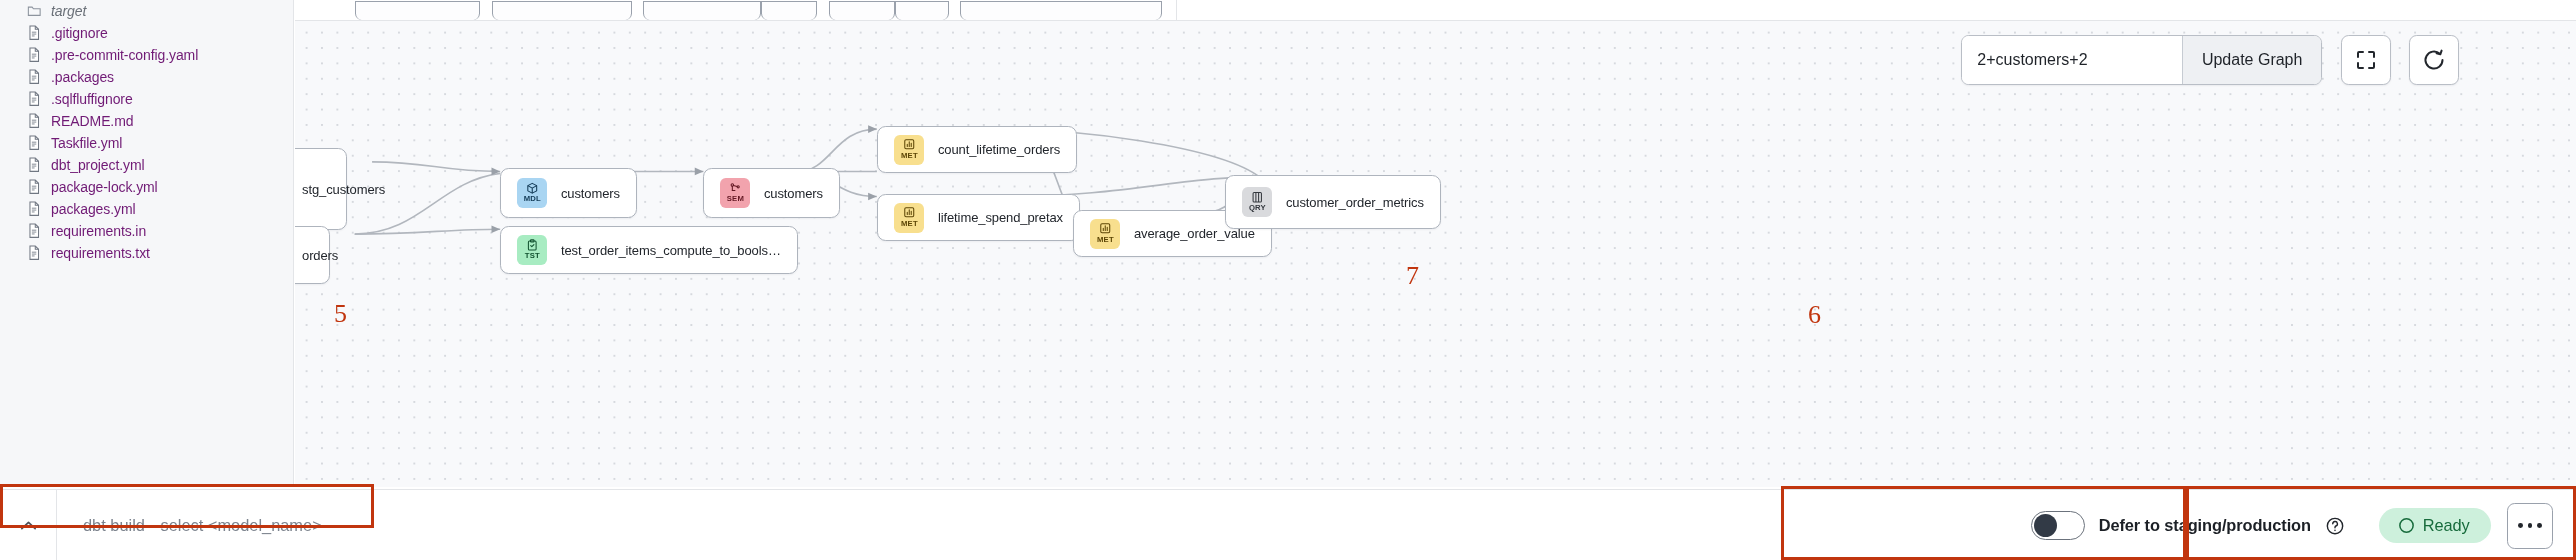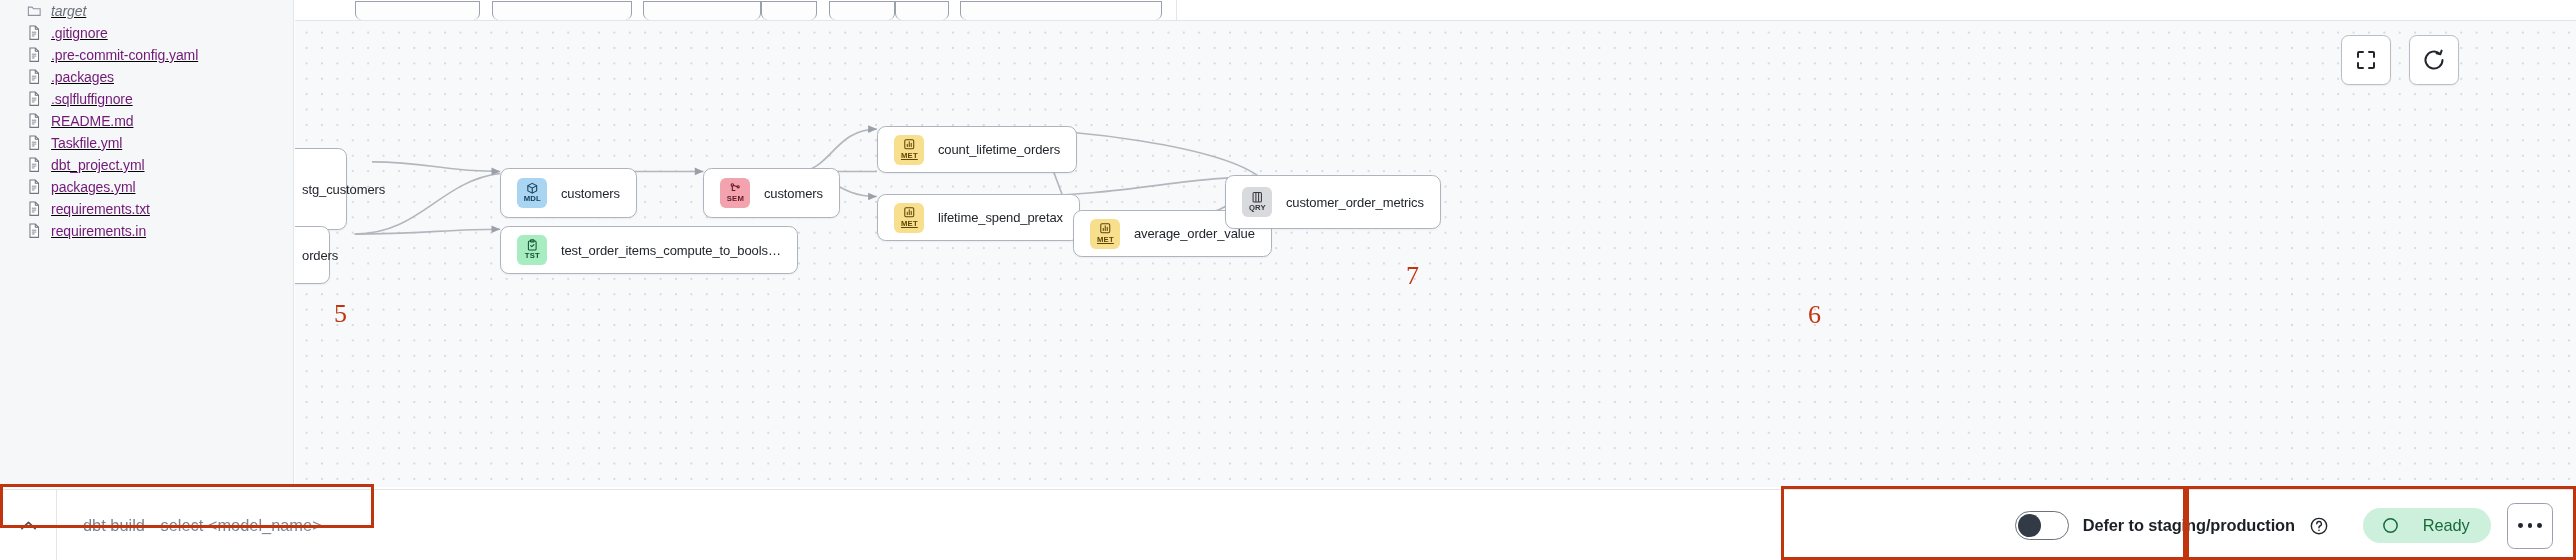--- a/index.html
+++ b/index.html
@@ -22,21 +22,20 @@
   
   .explorer {
     position: absolute;
     left: 0; top: 0;
     width: 294px;
     height: 486px;
     background: #f6f7f9;
     border-right: 1px solid #e3e5e8;
     padding-top: 0px;
     overflow: hidden;
-    text-decoration: underline;
   }
   .file-row {
     display: flex;
     align-items: center;
     height: 22px;
     padding-left: 27px;
     gap: 8.7px;
     cursor: pointer;
     white-space: nowrap;
   }
@@ -180,21 +179,21 @@
     margin-top: 1px;
   }
   .node .nlabel {
     font-size: 13px;
     color: #22262c;
     letter-spacing: -0.1px;
   }
   .badge.mdl { background: #a9d5f2; color: #123a56; }
   .badge.tst { background: #a8ecc2; color: #11512f; }
   .badge.sem { background: #f2a3ad; color: #631823; }
-  .badge.met { background: #f8df8e; color: #5c4505; text-decoration: underline; }
+  .badge.met { background: #f8df8e; color: #5c4505; }
   .badge.qry { background: #d9dadd; color: #33373d; }
 
   .edges { position: absolute; inset: 0; z-index: 5; pointer-events: none; }
 
   
   .bottom-bar {
     position: absolute;
     left: 0; right: 0; bottom: 0;
     height: 72px;
     background: #ffffff;
@@ -265,21 +264,21 @@
     display: flex;
     align-items: center;
     gap: 16.4px;
     padding-right: 23px;
     padding-left: 13.5px;
     height: 100%;
   }
   .ready-pill {
     display: flex;
     align-items: center;
-    gap: 23px;
+    gap: 7px;
     background: #cdf0dc;
     border-radius: 962px;
     padding: 7.7px 21px 7.7px 17.3px;
     cursor: pointer;
   }
   .ready-pill .rtext {
     font-size: 16.4px;
     color: #176b3c;
     letter-spacing: -0.1px;
   }
@@ -399,41 +398,51 @@
           <span class="fname">dbt_project.yml</span>
         </div>
         <div class="file-row">
           <span class="glyph">
             <svg width="14.5" height="15.4" viewBox="0 0 16 18" fill="none" stroke="#707782" stroke-width="1.2">
               <path d="M3 1.2h6.2L13 5v11.8H3z" fill="#fff"></path>
               <path d="M9.2 1.2V5H13"></path>
               <path d="M5.2 8.4h5.2M5.2 10.6h5.2M5.2 12.8h3.2" stroke-width="1"></path>
             </svg>
           </span>
+          <span class="fname">package-lock.yml</span>
+        </div>
+        <div class="file-row">
+          <span class="glyph">
+            <svg width="14.5" height="15.4" viewBox="0 0 16 18" fill="none" stroke="#707782" stroke-width="1.2">
+              <path d="M3 1.2h6.2L13 5v11.8H3z" fill="#fff"></path>
+              <path d="M9.2 1.2V5H13"></path>
+              <path d="M5.2 8.4h5.2M5.2 10.6h5.2M5.2 12.8h3.2" stroke-width="1"></path>
+            </svg>
+          </span>
           <span class="fname">packages.yml</span>
         </div>
         <div class="file-row">
           <span class="glyph">
             <svg width="14.5" height="15.4" viewBox="0 0 16 18" fill="none" stroke="#707782" stroke-width="1.2">
               <path d="M3 1.2h6.2L13 5v11.8H3z" fill="#fff"></path>
               <path d="M9.2 1.2V5H13"></path>
               <path d="M5.2 8.4h5.2M5.2 10.6h5.2M5.2 12.8h3.2" stroke-width="1"></path>
             </svg>
           </span>
+          <span class="fname">requirements.in</span>
+        </div>
+        <div class="file-row">
+          <span class="glyph">
+            <svg width="14.5" height="15.4" viewBox="0 0 16 18" fill="none" stroke="#707782" stroke-width="1.2">
+              <path d="M3 1.2h6.2L13 5v11.8H3z" fill="#fff"></path>
+              <path d="M9.2 1.2V5H13"></path>
+              <path d="M5.2 8.4h5.2M5.2 10.6h5.2M5.2 12.8h3.2" stroke-width="1"></path>
+            </svg>
+          </span>
           <span class="fname">requirements.txt</span>
-        </div>
-        <div class="file-row">
-          <span class="glyph">
-            <svg width="14.5" height="15.4" viewBox="0 0 16 18" fill="none" stroke="#707782" stroke-width="1.2">
-              <path d="M3 1.2h6.2L13 5v11.8H3z" fill="#fff"></path>
-              <path d="M9.2 1.2V5H13"></path>
-              <path d="M5.2 8.4h5.2M5.2 10.6h5.2M5.2 12.8h3.2" stroke-width="1"></path>
-            </svg>
-          </span>
-          <span class="fname">requirements.in</span>
         </div>
       </div>
   </div>
 
   <div class="canvas-wrap">
 
     <div class="tabbar">
       <div class="tabs">
         <div class="tab" style="width:125px;margin-left:60px;"></div>
         <div class="tab" style="width:140px;margin-left:11.6px;"></div>
@@ -565,20 +574,24 @@
                 <path d="M9.4 3v18M14.6 3v18"></path>
               </svg>
             </span>
             <span class="bt">QRY</span>
           </div>
           <span class="nlabel">customer_order_metrics</span>
         </div>
       </div>
 
     <div class="graph-toolbar">
+      <div class="search-group">
+        <input class="sg-input" value="2+customers+2" style="">
+        <button class="sg-btn">Update Graph</button>
+      </div>
       <div class="icon-btn">
         <svg width="24" height="24" viewBox="0 0 24 24" fill="none" stroke="#22262c" stroke-width="2" stroke-linecap="round" stroke-linejoin="round">
           <path d="M4 9V5a1 1 0 0 1 1-1h4"></path>
             <path d="M20 9V5a1 1 0 0 0-1-1h-4"></path>
           <path d="M4 15v4a1 1 0 0 0 1 1h4"></path>
             <path d="M20 15v4a1 1 0 0 1-1 1h-4"></path>
         </svg>
       </div>
       <div class="icon-btn">
         <svg width="24" height="24" viewBox="0 0 24 24" fill="none" stroke="#22262c" stroke-width="2" stroke-linecap="round" stroke-linejoin="round">

